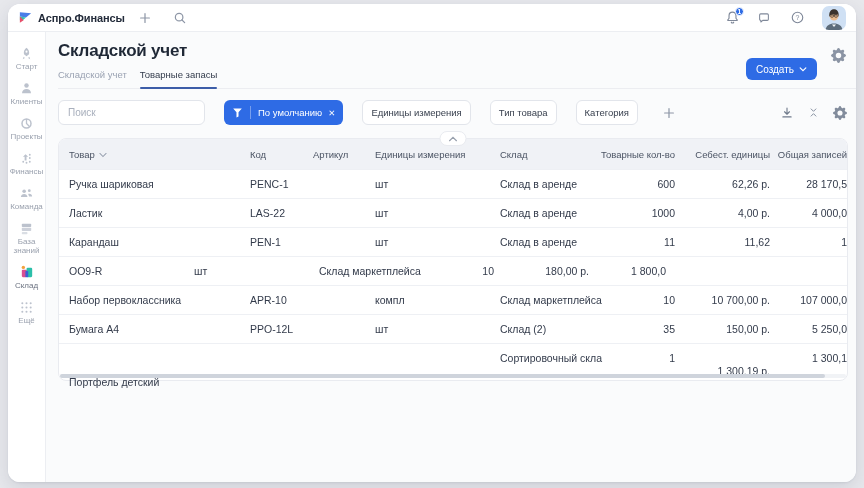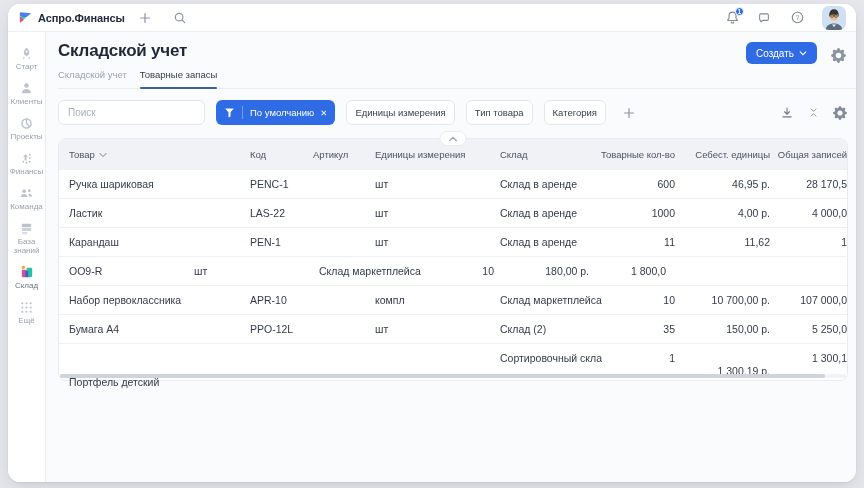--- a/index.html
+++ b/index.html
@@ -19,27 +19,27 @@
 .avatar { width:24px; height:24px; border-radius:7px; margin-left:17px; overflow:hidden; display:flex; }
 .bodyrow { flex:1; display:flex; min-height:0; }
 .sidebar { width:38px; flex:0 0 38px; border-right:1px solid #eceef2; background:#fff; padding-top:13px; display:flex; flex-direction:column; align-items:center; gap:9px; }
 .side-item { display:flex; flex-direction:column; align-items:center; width:38px; cursor:pointer; }
 .side-item .sic { display:flex; height:16px; align-items:center; }
 .side-item .lbl { font-size:8px; color:#9aa1ae; margin-top:1px; text-align:center; line-height:9px; }
 .side-item.active .lbl { color:#6b7280; }
 .content { flex:1; min-width:0; background:#fafbfc; padding:8px 8px 0 12px; display:flex; flex-direction:column; position:relative; }
 .hdr-row { display:flex; align-items:center; }
 .page-title { font-size:17px; font-weight:700; color:#1f2836; letter-spacing:-0.2px; line-height:22px; }
-.create-btn { margin-left:auto; height:22px; background:#2e6be5; border-radius:6px; color:#fff; font-size:10px; display:flex; align-items:center; padding:0 10px; gap:5px; cursor:pointer; position:relative; top:2px; }
+.create-btn { margin-left:auto; height:22px; background:#2e6be5; border-radius:6px; color:#fff; font-size:10px; display:flex; align-items:center; padding:0 10px; gap:5px; cursor:pointer; position:relative; top:18px; }
 .hdr-gear { margin-left:14px; color:#8b94a4; display:flex; margin-right:2px; position:relative; top:4px; }
 .tabs { display:flex; gap:13px; margin-top:7px; border-bottom:1px solid #ecedf1; margin-right:-8px; }
 .tab { font-size:9.5px; line-height:12px; padding-bottom:7px; color:#9aa2b2; position:relative; cursor:pointer; }
 .tab.active { color:#333c4c; font-weight:500; }
 .tab.active:after { content:""; position:absolute; left:0; right:0; bottom:-1px; height:2.5px; background:#3d5da8; border-radius:1px; }
-.filterrow { display:flex; align-items:center; margin-top:11px; gap:11px; }
+.filterrow { display:flex; align-items:center; margin-top:11px; gap:19px; }
 .search { width:147px; height:25px; border:1px solid #e2e5eb; border-radius:6px; background:#fff; font-size:10px; color:#333; padding:0 9px; outline:none; font-family:inherit; }
 .search::placeholder { color:#a9b0bd; }
 .chip { height:25px; background:#2e6be5; border-radius:6px; display:flex; align-items:center; padding:0 8px; color:#fff; font-size:9.5px; cursor:pointer; }
 .chip .sep { width:1px; height:13px; background:rgba(255,255,255,.35); margin:0 7px; }
 .chip .x { margin-left:6px; font-size:8.5px; opacity:.95; }
 .fbtn { height:25px; border:1px solid #e2e5eb; background:#fff; border-radius:6px; font-size:9.5px; color:#39414f; display:flex; align-items:center; padding:0 8px; cursor:pointer; }
 .addfilter { color:#8d96a6; margin-left:5px; display:flex; cursor:pointer; }
 .fr-right { margin-left:auto; display:flex; align-items:center; gap:14px; color:#828c9c; padding-right:1px; }
 .fr-right span { display:flex; cursor:pointer; }
 .tablewrap { margin-top:13px; background:#fff; border:1px solid #e9ebf0; border-radius:8px; position:relative; }
@@ -282,21 +282,21 @@
             <div class="cell r" style="width: 77px;">Общая записей</div>
           </div>
         <div id="tbody">
             <div class="tr">
               <div class="cell" style="width: 181px;">Ручка шариковая</div>
               <div class="cell" style="width: 63px;">PENC-1</div>
               <div class="cell" style="width: 62px;"></div>
               <div class="cell" style="width: 125px;">шт</div>
               <div class="cell" style="width: 104px;">Склад в аренде</div>
               <div class="cell r" style="width: 81px;">600</div>
-              <div class="cell r" style="width: 95px;">46,95 р.</div>
+              <div class="cell r" style="width: 95px;">62,26 р.</div>
               <div class="cell r" style="width: 77px;">28 170,5</div>
             </div>
             <div class="tr">
               <div class="cell" style="width: 181px;">Ластик</div>
               <div class="cell" style="width: 63px;">LAS-22</div>
               <div class="cell" style="width: 62px;"></div>
               <div class="cell" style="width: 125px;">шт</div>
               <div class="cell" style="width: 104px;">Склад в аренде</div>
               <div class="cell r" style="width: 81px;">1000</div>
               <div class="cell r" style="width: 95px;">4,00 р.</div>

